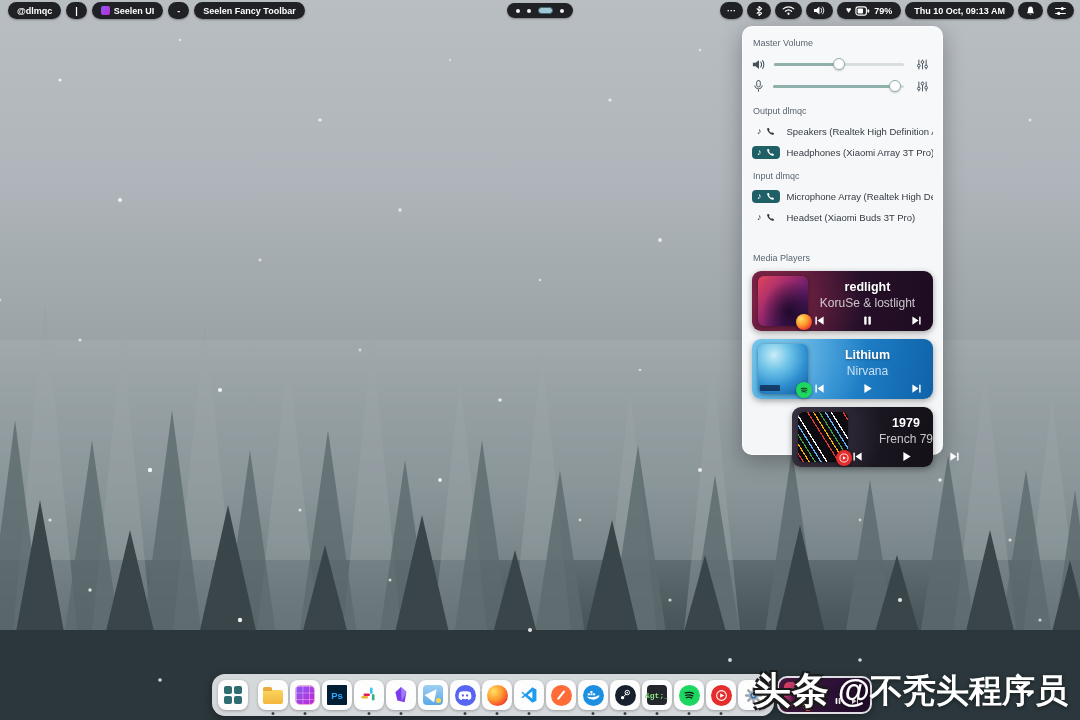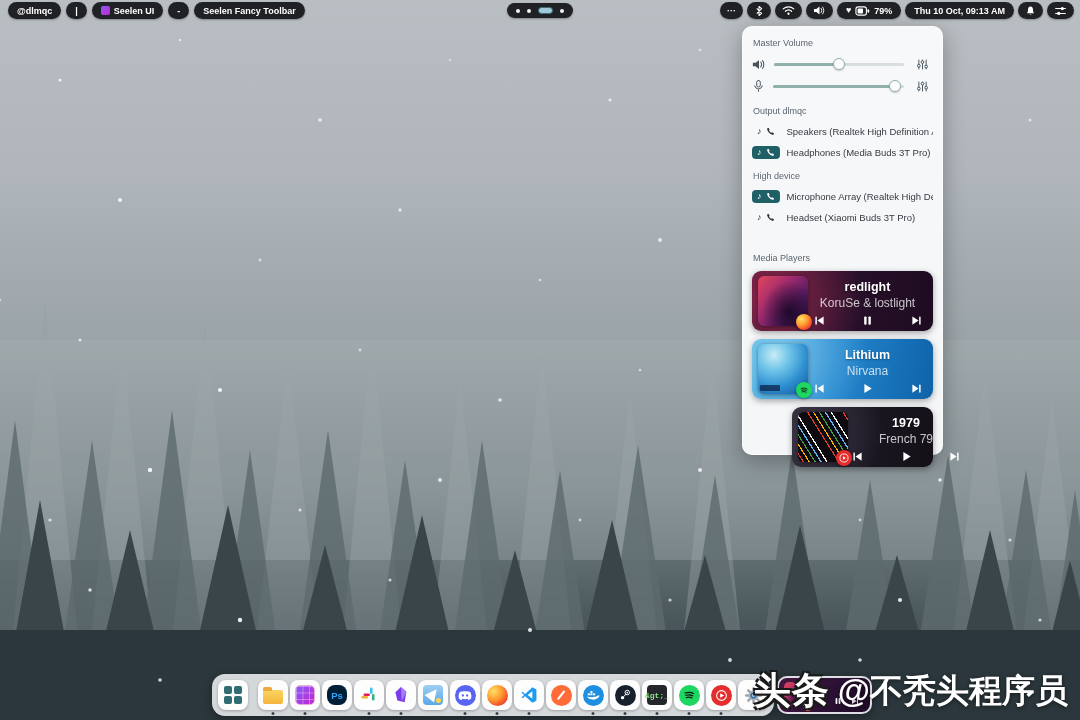--- a/index.html
+++ b/index.html
@@ -76,21 +76,21 @@
   .run-dot{position:absolute;left:50%;bottom:-5px;transform:translateX(-50%);width:3px;height:3px;border-radius:50%;background:#3c464d;}
   .circ{width:21px;height:21px;border-radius:50%;display:flex;align-items:center;justify-content:center;}
   .grid4{display:grid;grid-template-columns:8px 8px;grid-template-rows:8px 8px;gap:2.5px;}
   .grid4 span{background:#2f6d72;border-radius:2px;}
   .folder{position:relative;width:20px;height:14px;background:linear-gradient(180deg,#fbd55e,#f3b63e);border-radius:2px;margin-top:4px;}
   .folder::before{content:"";position:absolute;top:-3px;left:0;width:9px;height:4px;background:#eaa93a;border-radius:2px 2px 0 0;}
   .seelen-tile{width:20px;height:20px;border-radius:5px;border:1px solid #f0a8d8;box-sizing:border-box;
     background:linear-gradient(rgba(255,255,255,.35) 1px,transparent 1px),
                linear-gradient(90deg,rgba(255,255,255,.35) 1px,transparent 1px),
                linear-gradient(135deg,#8b5cf6,#c026d3);background-size:6.5px 6.5px,6.5px 6.5px,100% 100%;}
-  .ps-tile{width:20px;height:20px;border-radius:8px;background:#001e36;color:#31a8ff;
+  .ps-tile{width:20px;height:20px;border-radius:1px;background:#001e36;color:#31a8ff;
     font-size:9.5px;font-weight:700;display:flex;align-items:center;justify-content:center;}
   .term-tile{width:20px;height:20px;border-radius:4px;background:#23262b;color:#8be37f;
     font-family:"Liberation Mono",monospace;font-size:8px;font-weight:700;display:flex;align-items:center;justify-content:center;}
   .kite-tile{position:relative;width:20px;height:20px;border-radius:4px;background:linear-gradient(180deg,#9ed0f2,#5aa7e8);overflow:hidden;}
   .kite-tile .sail{position:absolute;left:4px;top:3px;width:0;height:0;border-left:6px solid transparent;
     border-right:6px solid transparent;border-bottom:12px solid #fff;transform:rotate(38deg);}
   .kite-tile .sun{position:absolute;right:2px;bottom:2px;width:5px;height:5px;border-radius:50%;background:#ffd54a;}
   .ff-circ{background:radial-gradient(circle at 32% 30%,#ffe066 0%,#ff9a2e 42%,#f1462c 75%,#c2185b 100%);}
 
   
@@ -338,24 +338,24 @@
       </span>
       <span class="dev-name">Speakers (Realtek High Definition A...</span>
     </div>
     <div class="dev-row">
       <span class="dev-icons selected">
         <span class="note">♪</span>
         <svg width="9" height="9" viewBox="0 0 15 15" fill="currentColor">
             <path d="M3.3 1.6 C2.2 2 1.6 3 2 4.2 C3 8 6.5 11.7 10.6 12.9 C11.8 13.2 12.8 12.6 13.2 11.5 C13.4 10.8 13.1 10.2 12.5 9.9 L10.6 9 C10.1 8.8 9.6 8.9 9.2 9.3 L8.7 9.8 C7 8.9 5.7 7.6 4.9 6 L5.4 5.4 C5.8 5 5.9 4.5 5.7 4 L4.8 2.2 C4.5 1.6 3.9 1.4 3.3 1.6 Z"></path>
           </svg>
       </span>
-      <span class="dev-name">Headphones (Media Buds 3T Pro)</span>
-    </div>
-
-    <div class="sec-label" style="margin-top:9px">High device</div>
+      <span class="dev-name">Headphones (Xiaomi Array 3T Pro)</span>
+    </div>
+
+    <div class="sec-label" style="margin-top:9px">Input dlmqc</div>
     <div class="dev-row">
       <span class="dev-icons selected">
         <span class="note">♪</span>
         <svg width="9" height="9" viewBox="0 0 15 15" fill="currentColor">
             <path d="M3.3 1.6 C2.2 2 1.6 3 2 4.2 C3 8 6.5 11.7 10.6 12.9 C11.8 13.2 12.8 12.6 13.2 11.5 C13.4 10.8 13.1 10.2 12.5 9.9 L10.6 9 C10.1 8.8 9.6 8.9 9.2 9.3 L8.7 9.8 C7 8.9 5.7 7.6 4.9 6 L5.4 5.4 C5.8 5 5.9 4.5 5.7 4 L4.8 2.2 C4.5 1.6 3.9 1.4 3.3 1.6 Z"></path>
           </svg>
       </span>
       <span class="dev-name">Microphone Array (Realtek High Def...</span>
     </div>
     <div class="dev-row">

